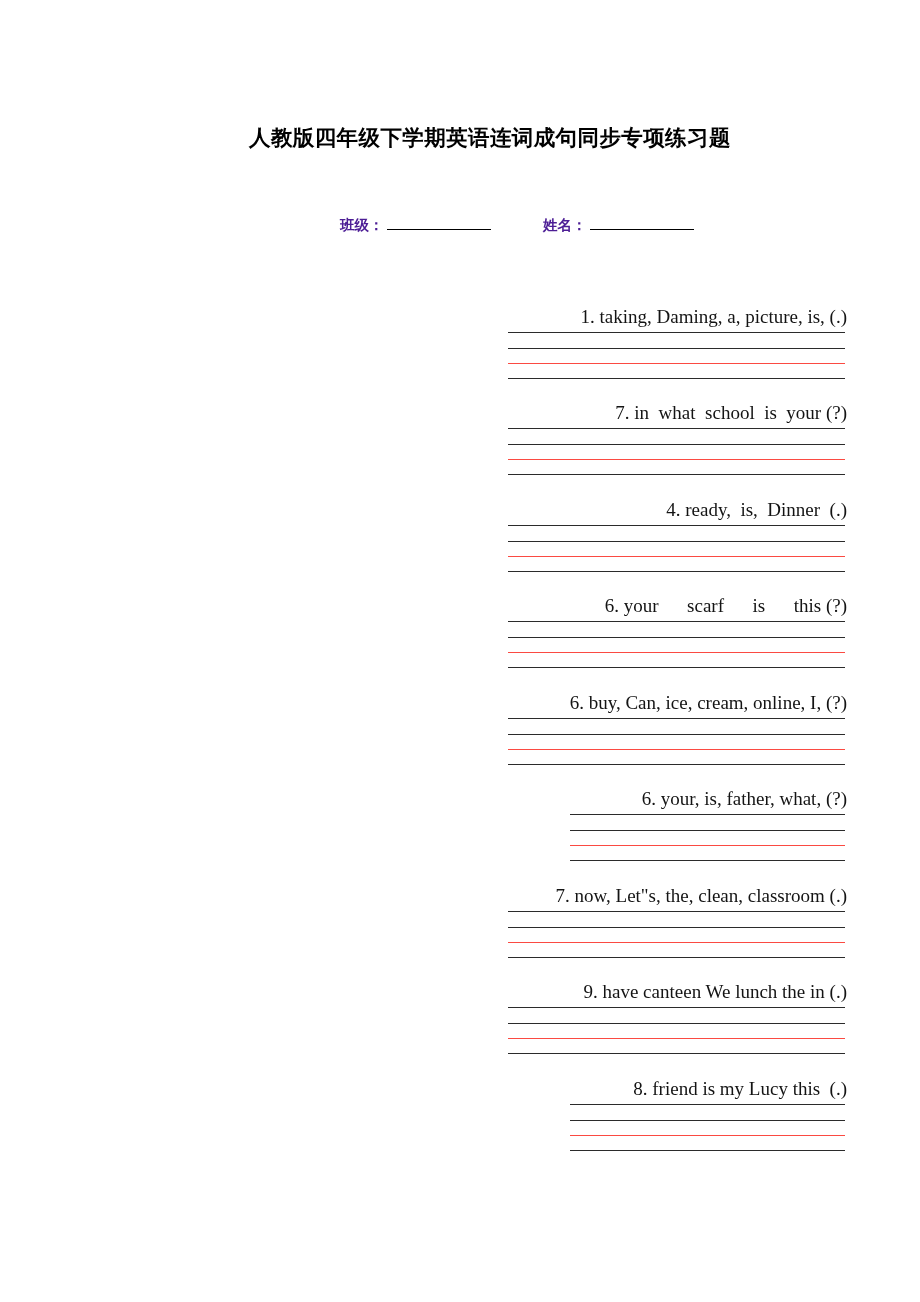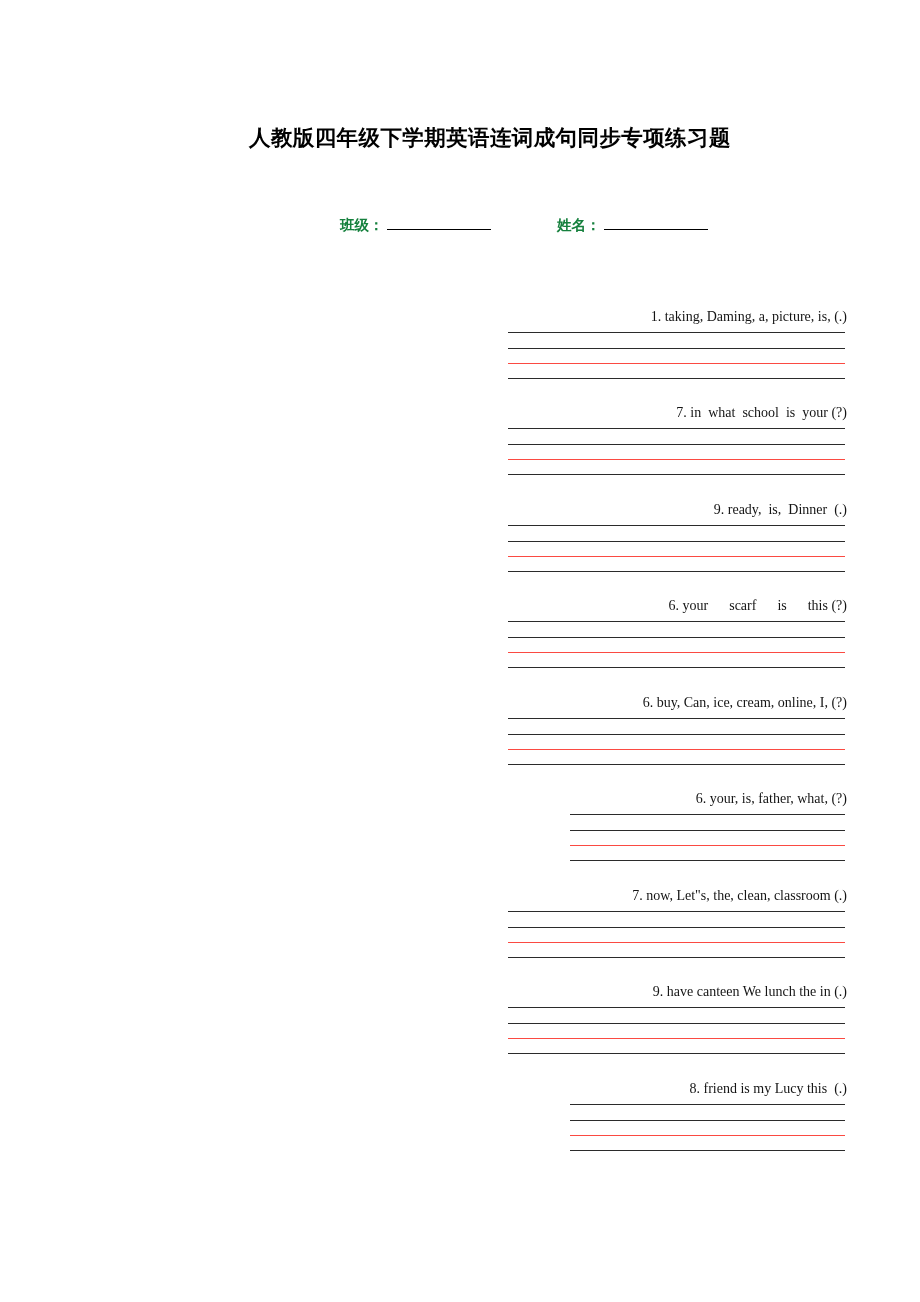--- a/index.html
+++ b/index.html
@@ -46,27 +46,27 @@
     height: 32px;
   }
   .field {
     position: absolute;
     top: 0;
     display: flex;
     align-items: baseline;
     white-space: nowrap;
   }
   .field-class { left: 0px; }
-  .field-name  { left: 217px; }
+  .field-name  { left: 203px; }
   .field-label {
     font-family: "DejaVu Sans", "Liberation Sans", sans-serif;
     font-weight: bold;
     font-size: 14.5px;
     line-height: 22px;
-    color: #15803d;
+    color: #4c1d95;
   }
   .field-blank {
     display: inline-block;
     width: 104px;
     margin-left: 3px;
     border-bottom: 1.6px solid #000;
     height: 15px;
   }
 
   
@@ -79,21 +79,21 @@
   .question-block {
     position: absolute;
     left: 0;
     width: 920px;
   }
   .q-text {
     position: absolute;
     right: 139px;          
     top: 0;
     font-family: "Liberation Serif", "DejaVu Serif", serif;
-    font-size: 14px;
+    font-size: 19px;
     line-height: 22px;
     white-space: pre;
     text-align: right;
     color: #141414;
   }
 
   
   .writing-lines {
     position: absolute;
     top: 26px;
@@ -162,21 +162,21 @@
       <div class="question-block" style="top: 402px;">
         <div class="q-text">7. in  what  school  is  your (?)</div>
         <div class="writing-lines" style="left: 442px; width: 337px;">
           <div class="wl l1"></div>
           <div class="wl l2"></div>
           <div class="wl l3 red"></div>
           <div class="wl l4"></div>
         </div>
       </div>
       <div class="question-block" style="top: 499px;">
-        <div class="q-text">9. ready,  is,  Dinner  (.)</div>
+        <div class="q-text">4. ready,  is,  Dinner  (.)</div>
         <div class="writing-lines" style="left: 442px; width: 337px;">
           <div class="wl l1"></div>
           <div class="wl l2"></div>
           <div class="wl l3 red"></div>
           <div class="wl l4"></div>
         </div>
       </div>
       <div class="question-block" style="top: 595px;">
         <div class="q-text">6. your      scarf      is      this (?)</div>
         <div class="writing-lines" style="left: 442px; width: 337px;">

